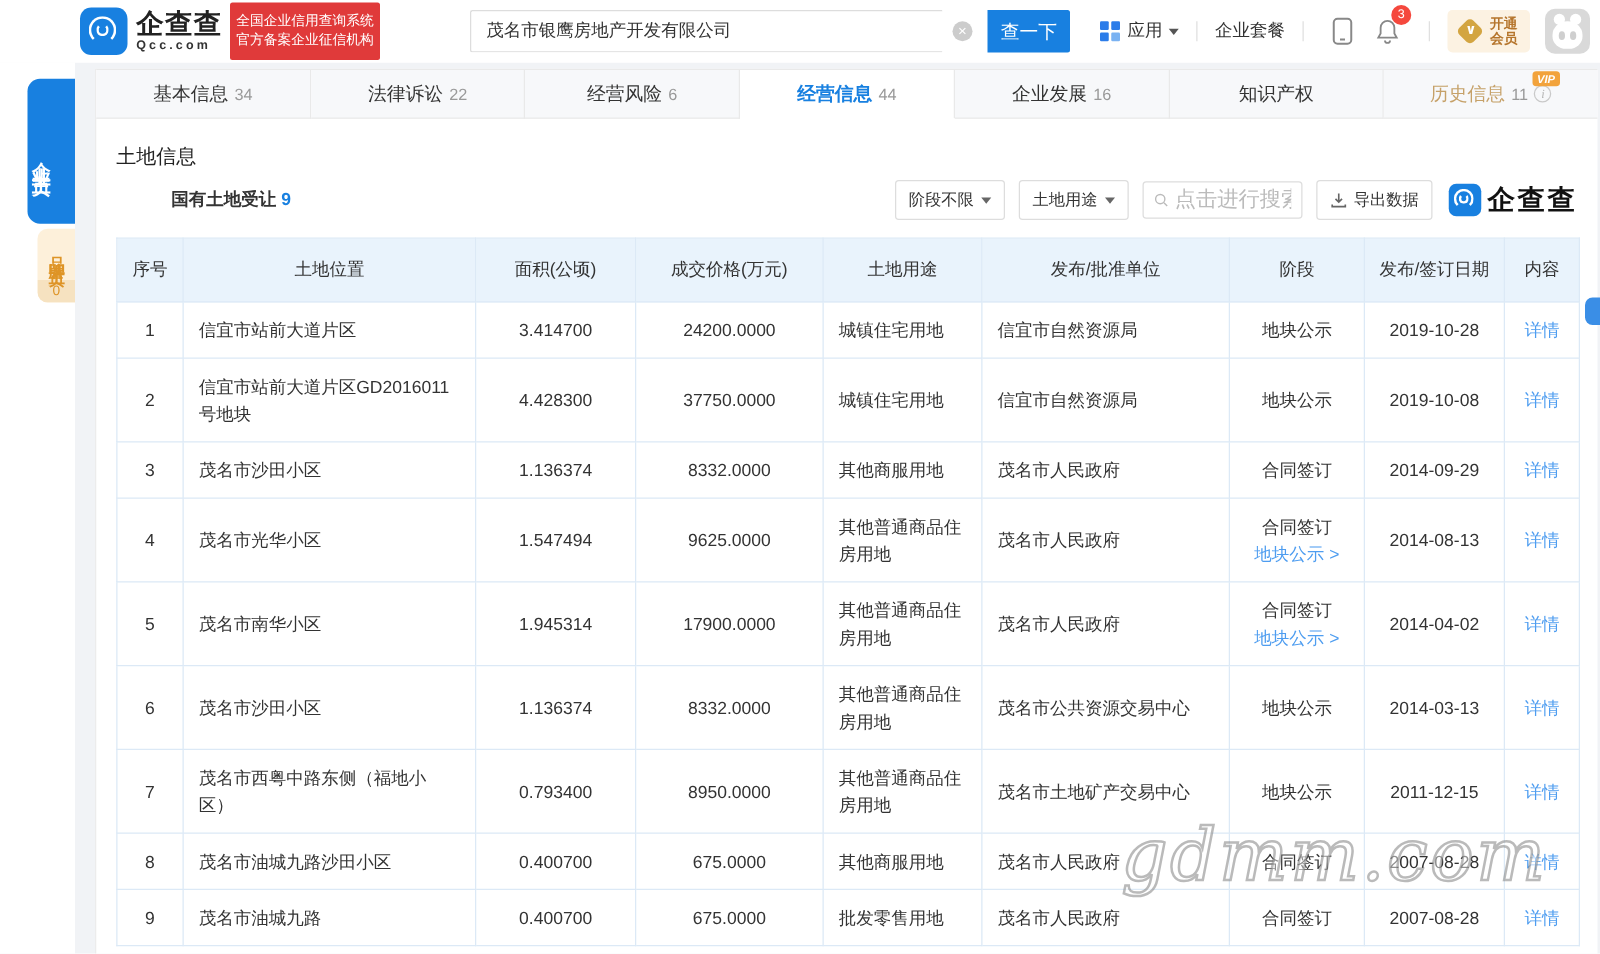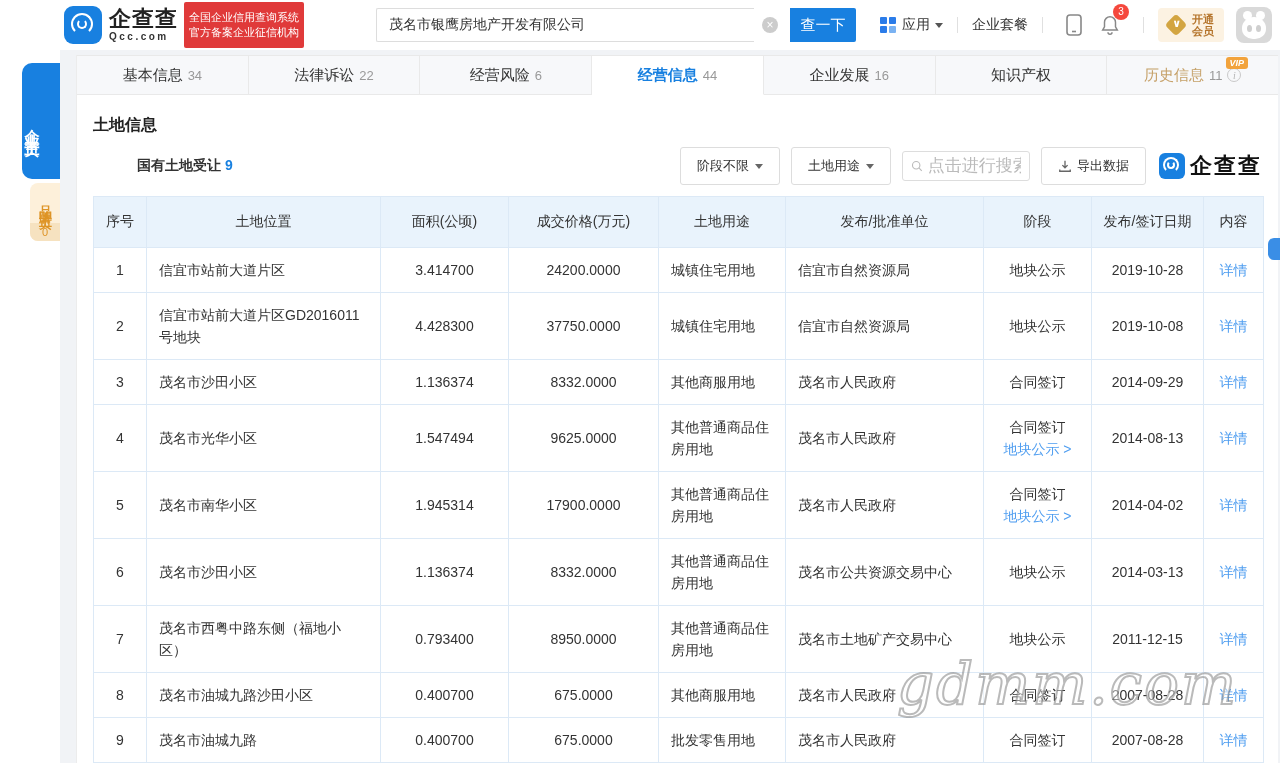--- a/index.html
+++ b/index.html
@@ -52,26 +52,26 @@
   .tabbar { display:flex; height:40px; border-top:1px solid #e9e9e9; }
   .tab { flex:1; display:flex; align-items:center; justify-content:center; background:#f7f8fa; border-bottom:1px solid #e9e9e9; border-right:1px solid #e9e9e9; font-size:15px; color:#333; cursor:pointer; position:relative; }
   .tab:last-child { border-right:none; }
   .tab.active { background:#fff; border-bottom-color:transparent; color:var(--accent); font-weight:700; }
   .tab-count { font-size:13px; color:#999; margin-left:5px; font-weight:400; }
   .tab.vip .tab-label { color:var(--hist); }
   .vip-badge { position:absolute; top:1px; right:30px; background:var(--vipbadge); color:#fff; font-size:9px; font-style:italic; font-weight:700; padding:1px 4px; border-radius:3px; }
   .info-icon { width:14px; height:14px; border:1px solid #c9c9c9; border-radius:50%; color:#b5b5b5; font-size:10px; line-height:13px; text-align:center; margin-left:5px; font-style:italic; font-family:"Liberation Serif",serif; }
 
   .card-body { padding:0 16px; }
-  .section-title { font-size:16px; font-weight:700; color:#222; margin:20px 0 14px; }
+  .section-title { font-size:16px; font-weight:400; color:#222; margin:20px 0 8px; }
   .sub-row { display:flex; align-items:center; justify-content:space-between; height:32px; }
   .subtitle { font-size:14px; font-weight:700; color:#333;padding-left:44px; }
   .subtitle b { color:var(--accent); margin-left:4px; }
   .filters { display:flex; align-items:center; }
-  .f-btn { height:38px; border:1px solid #ddd; border-radius:3px; background:#fff; display:flex; align-items:center; padding:0 16px; font-size:13px; color:#333; margin-left:11px; cursor:pointer; white-space:nowrap; }
+  .f-btn { height:32px; border:1px solid #ddd; border-radius:3px; background:#fff; display:flex; align-items:center; padding:0 10px; font-size:13px; color:#333; margin-left:11px; cursor:pointer; white-space:nowrap; }
   .f-btn .caret { border-top-color:#666; margin-left:6px; }
   .f-search { height:30px; width:128px; border:1px solid #ddd; border-radius:3px; display:flex; align-items:center; padding:0 8px; margin-left:11px; cursor:text; }
   .f-search input { border:none; outline:none; width:100%; font-size:17px; color:#333; font-family:inherit; margin-left:5px; }
   .f-search input::placeholder { color:#bbb; }
   .mini-logo { display:flex; align-items:center; margin-left:13px; }
   .mini-logo .logo-icon { width:26px; height:26px; border-radius:6px; }
   .mini-logo .ring1 { left:4px; top:4px; width:16px; height:16px; border-width:2px; }
   .mini-logo .ring2 { left:8px; top:8px; width:8px; height:8px; border-width:2px; }
   .mini-logo b { font-size:22px; color:#111; letter-spacing:2px; margin-left:5px; }
 

